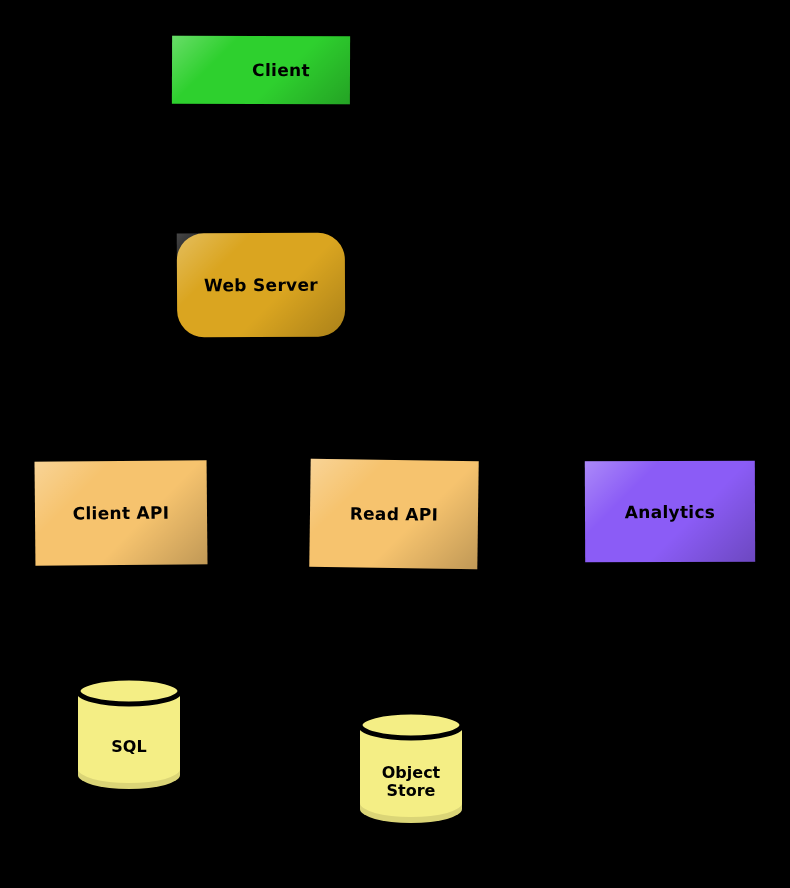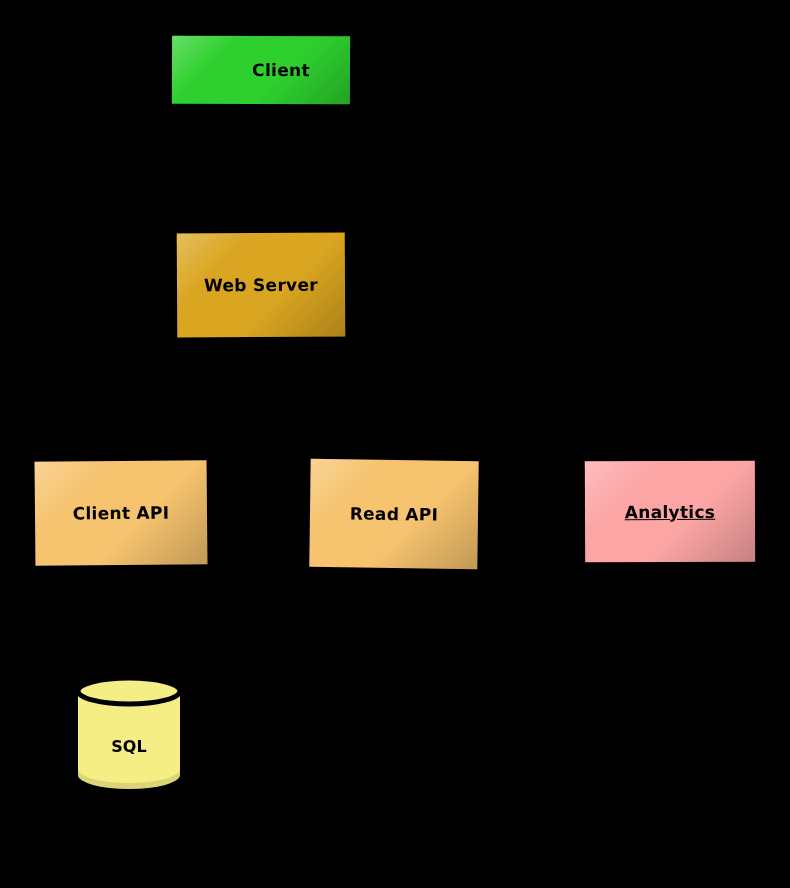--- a/index.html
+++ b/index.html
@@ -39,21 +39,21 @@
   .node-box .label {
     position: relative;
     z-index: 2;
     font-weight: bold;
     font-size: 17px;
     color: #000;
     letter-spacing: 0.3px;
     text-align: center;
   }
   .n-client     { left: 172px; top: 36px;  width: 178px; height: 68px;  transform: rotate(0.2deg); }
-  .n-webserver  { left: 177px; top: 233px; width: 168px; height: 104px; transform: rotate(-0.3deg); }
+  .n-webserver  { left: 177px; top: 233px; width: 168px; height: 104px; transform: rotate(-0.3deg); border-radius: 27px; }
   .n-writeapi   { left: 35px;  top: 461px; width: 172px; height: 104px; transform: rotate(-0.5deg); }
   .n-readapi    { left: 310px; top: 460px; width: 168px; height: 108px; transform: rotate(0.8deg); }
   .n-analytics  { left: 585px; top: 461px; width: 170px; height: 101px; transform: rotate(-0.2deg); }
   
   .node-cyl {
     position: absolute;
   }
   .node-cyl svg {
     position: absolute;
     inset: 0;
@@ -92,27 +92,35 @@
   </div>
 
   <div class="node-box n-writeapi" style="background: rgb(246, 195, 110);">
     <span class="label">Client API</span>
   </div>
 
   <div class="node-box n-readapi" style="background: rgb(246, 195, 110);">
     <span class="label">Read API</span>
   </div>
 
-  <div class="node-box n-analytics" style="background: #fca5a5; text-decoration: underline;">
+  <div class="node-box n-analytics" style="background: #8b5cf6;">
     <span class="label">Analytics</span>
   </div>
 
   <div class="node-cyl n-sql" style="color: rgb(244, 238, 133);">
     <svg viewBox="0 0 108 118" width="108" height="118">
       <path d="M3,17 v84 a51,14 0 0 0 102,0 v-84 z" fill="currentColor"></path>
       <path d="M3,95 a51,14 0 0 0 102,0 v6 a51,14 0 0 1 -102,0 z" fill="rgba(0,0,0,0.10)"></path>
       <ellipse cx="54" cy="17" rx="51" ry="13" fill="currentColor" stroke="#000" stroke-width="5"></ellipse>
     </svg>
     <span class="label">SQL</span>
   </div>
 
+  <div class="node-cyl n-objectstore" style="color: rgb(244, 238, 133);">
+    <svg viewBox="0 0 108 118" width="108" height="118">
+      <path d="M3,17 v84 a51,14 0 0 0 102,0 v-84 z" fill="currentColor"></path>
+      <path d="M3,95 a51,14 0 0 0 102,0 v6 a51,14 0 0 1 -102,0 z" fill="rgba(0,0,0,0.10)"></path>
+      <ellipse cx="54" cy="17" rx="51" ry="13" fill="currentColor" stroke="#000" stroke-width="5"></ellipse>
+    </svg>
+    <span class="label">Object Store</span>
+  </div>
 
 </div>
 
 </body></html>

